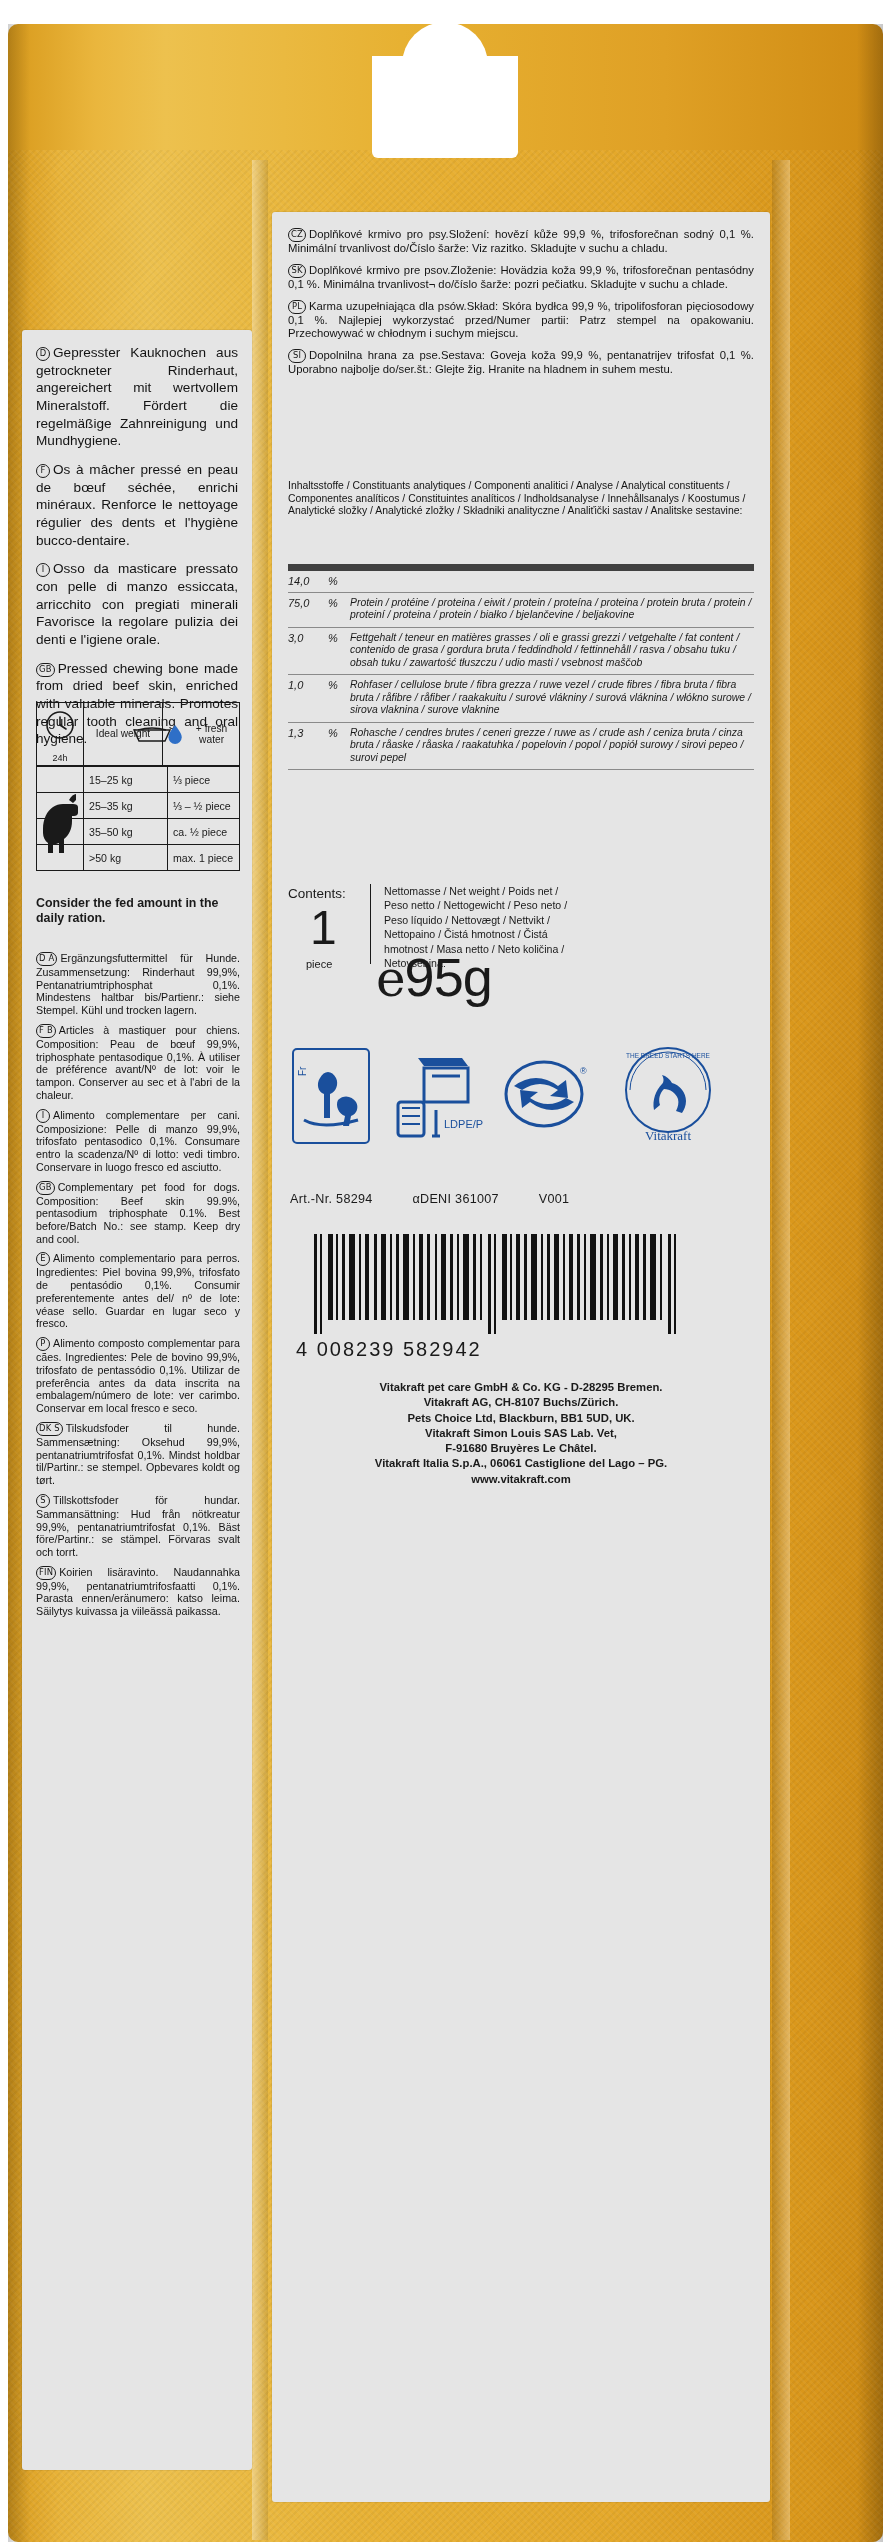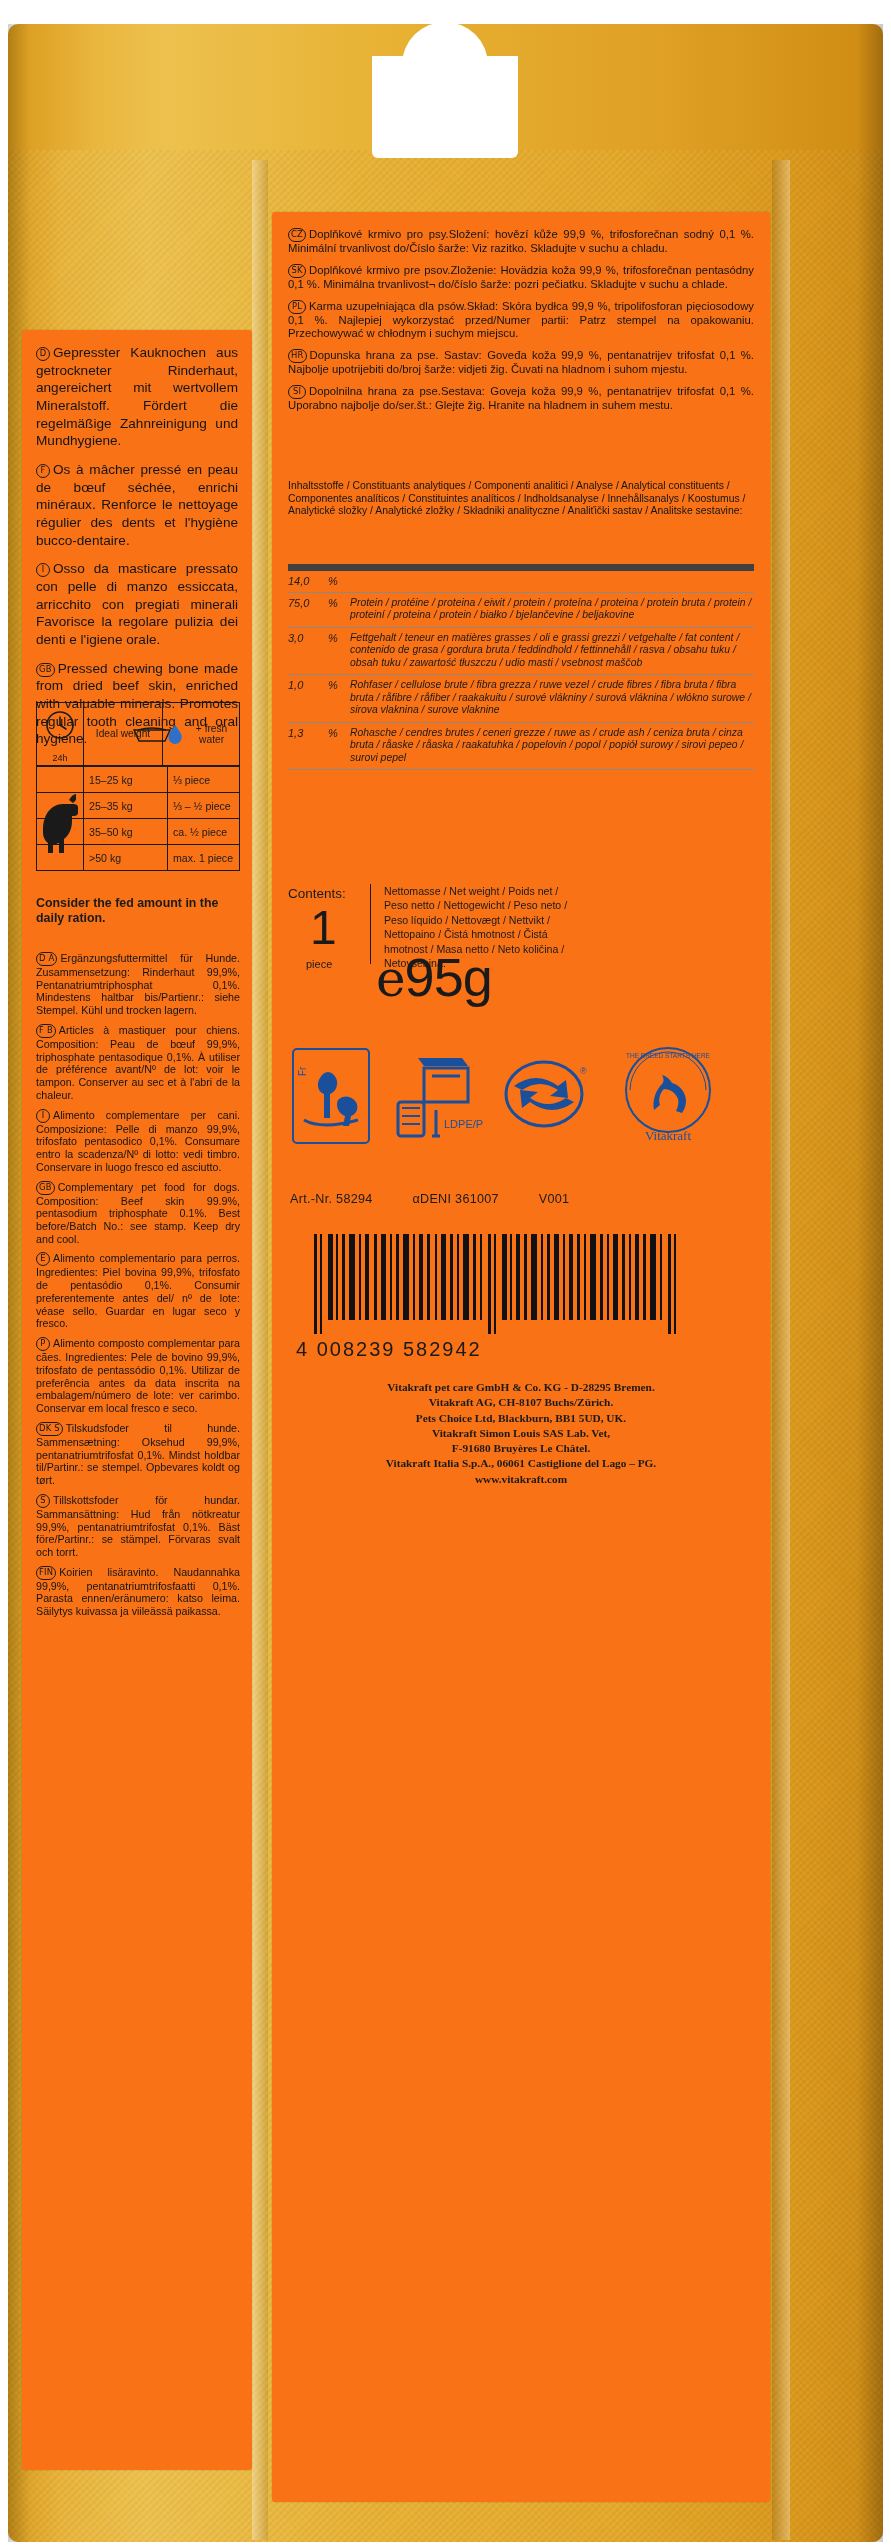--- a/index.html
+++ b/index.html
@@ -70,21 +70,21 @@
     background: linear-gradient(90deg, rgba(0,0,0,0.18), rgba(0,0,0,0));
   }
   .pkg-shadow-right {
     position:absolute; right: 8px; top:24px; width: 26px; height: 2518px;
     background: linear-gradient(270deg, rgba(0,0,0,0.22), rgba(0,0,0,0));
   }
 
   
   .panel {
     position: absolute;
-    background: #f97316;
+    background: #e5e5e5;
     color: #1a1a1a;
   }
   #panel-left {
     left: 22px; top: 330px;
     width: 230px; height: 2140px;
     border-radius: 3px;
     box-shadow: 0 0 0 1px rgba(0,0,0,0.05);
   }
   #panel-right {
     left: 272px; top: 212px;
@@ -312,21 +312,20 @@
       <div class="txt flagline"><span class="flag wide">FIN</span><span>Koirien lisäravinto. Naudannahka 99,9%, pentanatriumtrifosfaatti 0,1%. Parasta ennen/eränumero: katso leima. Säilytys kuivassa ja viileässä paikassa.</span></div>
     </div>
   </div>
 
   <div class="panel" id="panel-right">
 
     <div id="right-top">
       <div class="txt flagline"><span class="flag wide">CZ</span><span>Doplňkové krmivo pro psy.Složení: hovězí kůže 99,9 %, trifosforečnan sodný 0,1 %. Minimální trvanlivost do/Číslo šarže: Viz razitko. Skladujte v suchu a chladu.</span></div>
       <div class="txt flagline"><span class="flag wide">SK</span><span>Doplňkové krmivo pre psov.Zloženie: Hovädzia koža 99,9 %, trifosforečnan pentasódny 0,1 %. Minimálna trvanlivost¬ do/číslo šarže: pozri pečiatku. Skladujte v suchu a chlade.</span></div>
       <div class="txt flagline"><span class="flag wide">PL</span><span>Karma uzupełniająca dla psów.Skład: Skóra bydłca 99,9 %, tripolifosforan pięciosodowy 0,1 %. Najlepiej wykorzystać przed/Numer partii: Patrz stempel na opakowaniu. Przechowywać w chłodnym i suchym miejscu.</span></div>
-      <div class="txt flagline"><span class="flag wide">HR</span><span>Dopunska hrana za pse. Sastav: Goveđa koža 99,9 %, pentanatrijev trifosfat 0,1 %. Najbolje upotrijebiti do/broj šarže: vidjeti žig. Čuvati na hladnom i suhom mjestu.</span></div>
       <div class="txt flagline"><span class="flag wide">SI</span><span>Dopolnilna hrana za pse.Sestava: Goveja koža 99,9 %, pentanatrijev trifosfat 0,1 %. Uporabno najbolje do/ser.št.: Glejte žig. Hranite na hladnem in suhem mestu.</span></div>
     </div>
 
     <div id="analytic-head">Inhaltsstoffe / Constituants analytiques / Componenti analitici / Analyse / Analytical constituents / Componentes analíticos / Constituintes analíticos / Indholdsanalyse / Innehållsanalys / Koostumus / Analytické složky / Analytické zložky / Składniki analityczne / Analiťički sastav / Analitske sestavine:</div>
 
     <div id="analytic-table">
       <div class="an-row">
         <div class="an-val">14,0</div>
         <div class="an-pct">%</div>
       </div>
@@ -466,21 +465,21 @@
             <rect x="347" y="0" width="3" height="86"></rect>
           <rect x="354" y="0" width="6" height="86"></rect>
             <rect x="364" y="0" width="2" height="86"></rect>
           <rect x="372" y="0" width="3" height="100"></rect>
             <rect x="378" y="0" width="2" height="100"></rect>
         </g>
       </svg>
       <div class="bc-digits">4      008239  582942</div>
     </div>
 
-    <div id="address" style="white-space:pre-line;font-family:Liberation Serif, serif;">Vitakraft pet care GmbH &amp; Co. KG - D-28295 Bremen.
+    <div id="address" style="white-space:pre-line;">Vitakraft pet care GmbH &amp; Co. KG - D-28295 Bremen.
 Vitakraft AG, CH-8107 Buchs/Zürich.
 Pets Choice Ltd, Blackburn, BB1 5UD, UK.
 Vitakraft Simon Louis SAS Lab. Vet,
 F-91680 Bruyères Le Châtel.
 Vitakraft Italia S.p.A., 06061 Castiglione del Lago – PG.
 www.vitakraft.com</div>
   </div>
 </div>
 
 </body></html>

